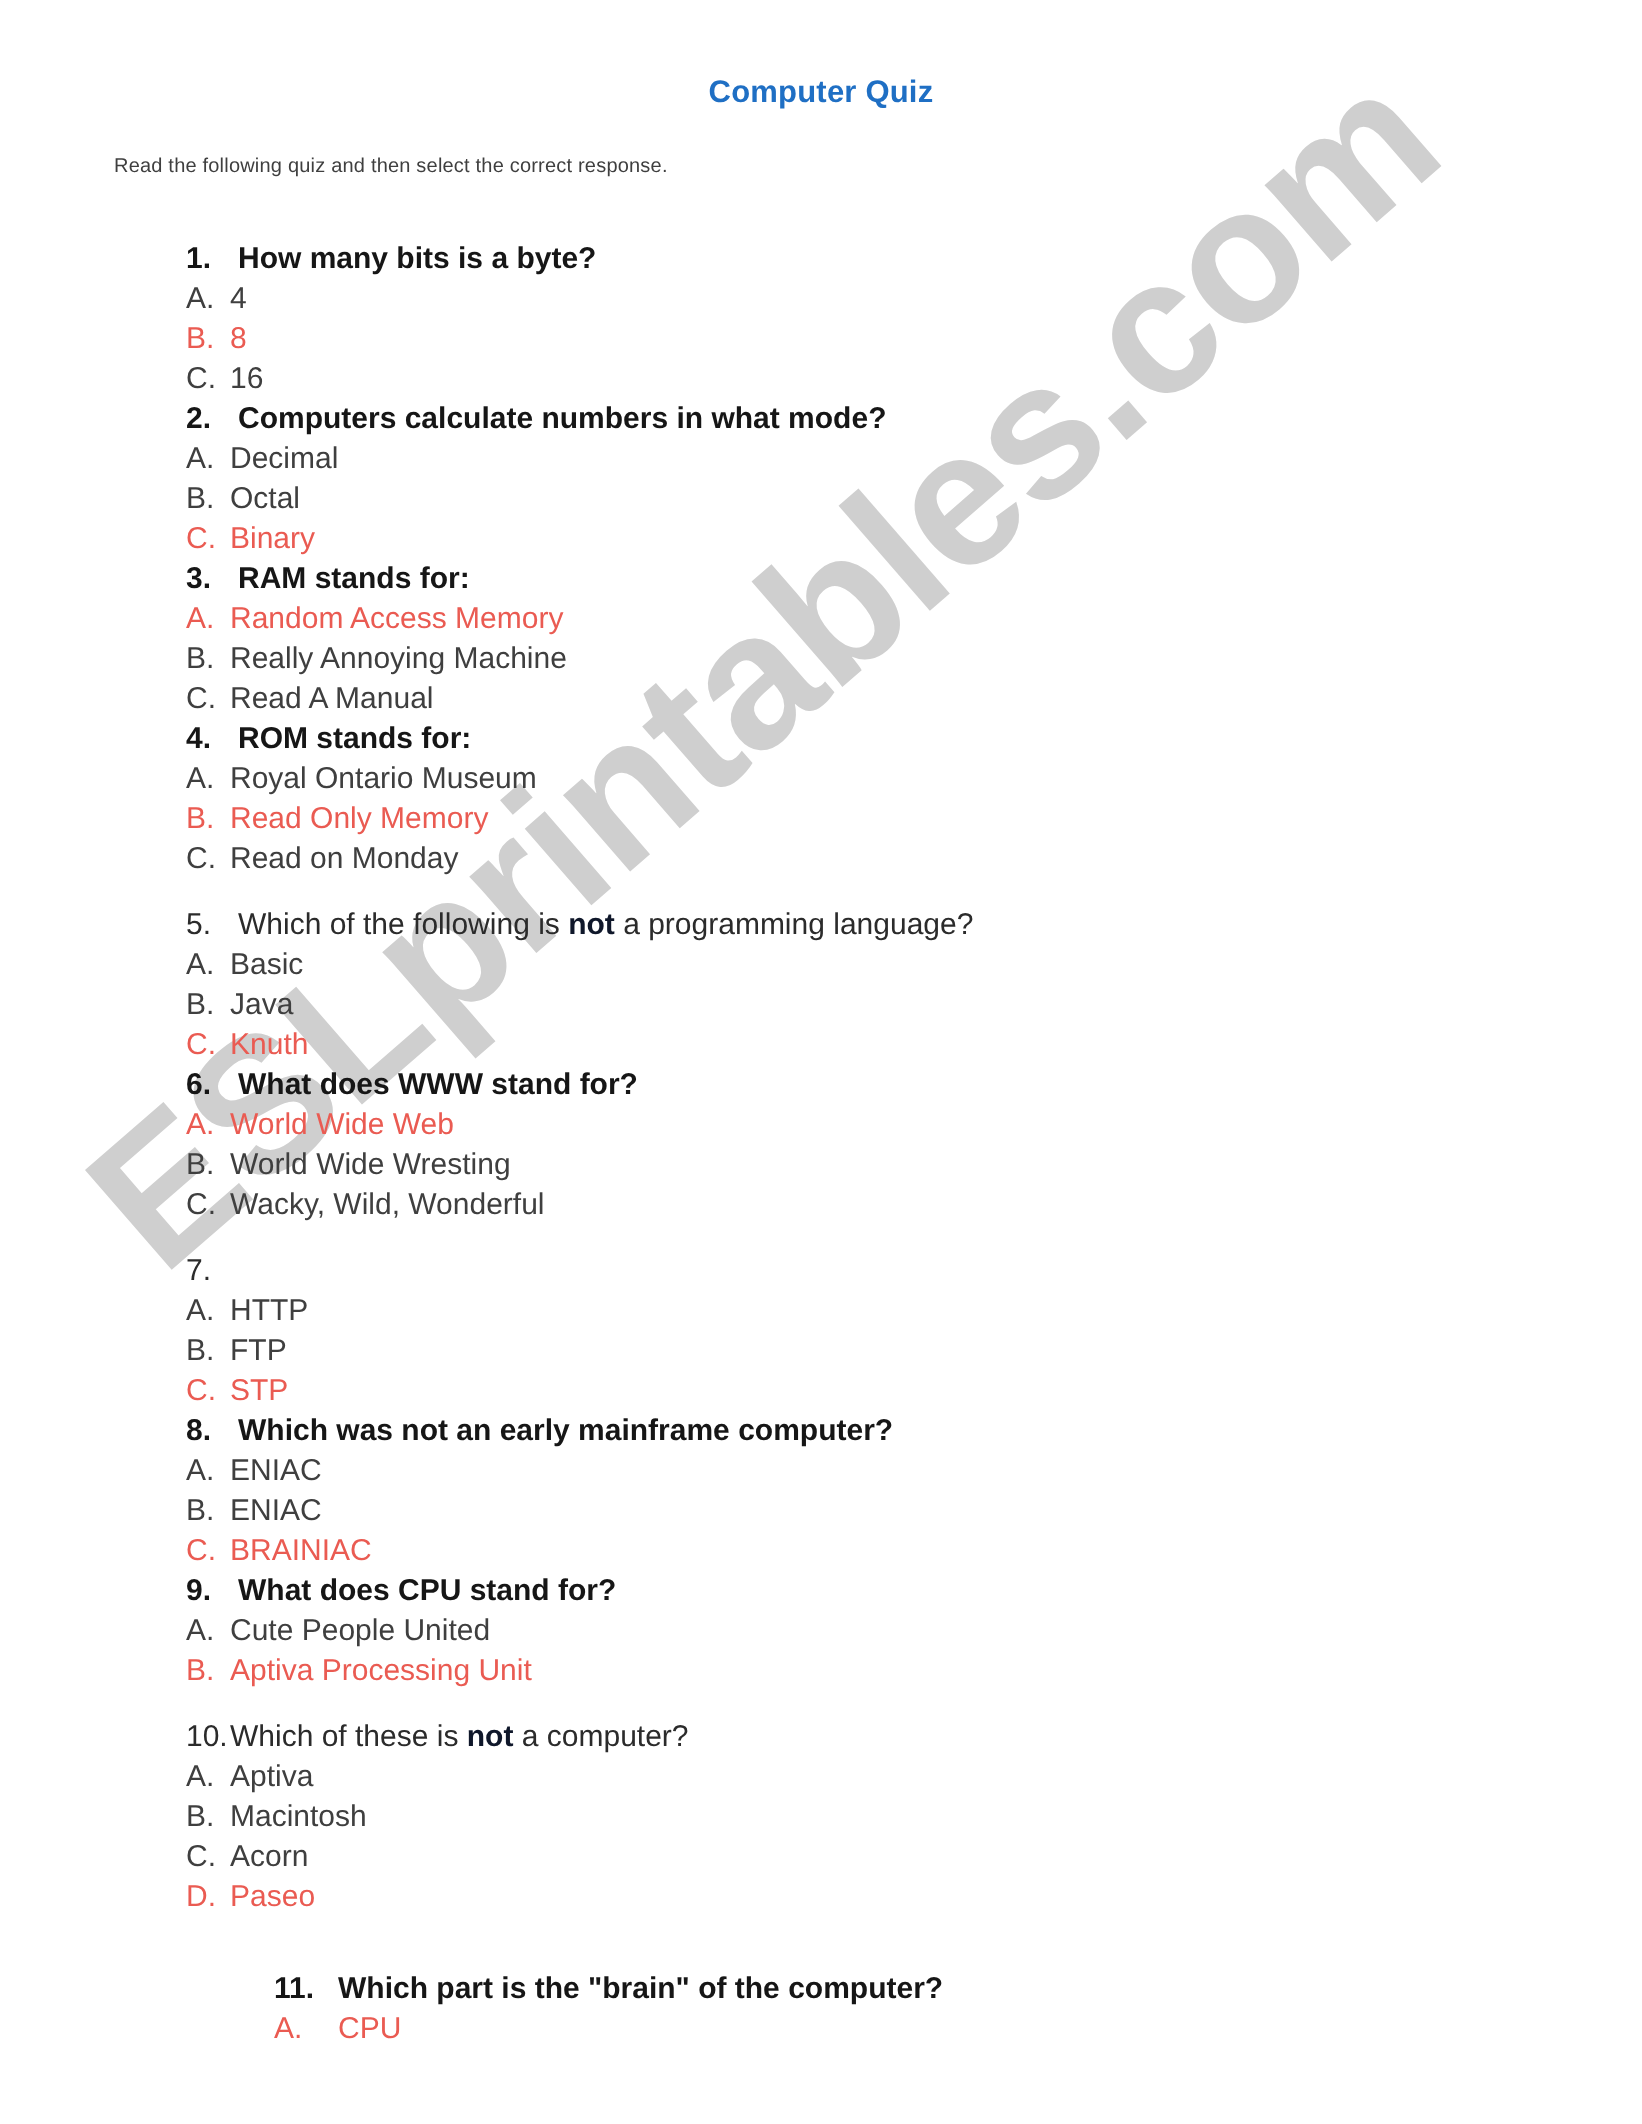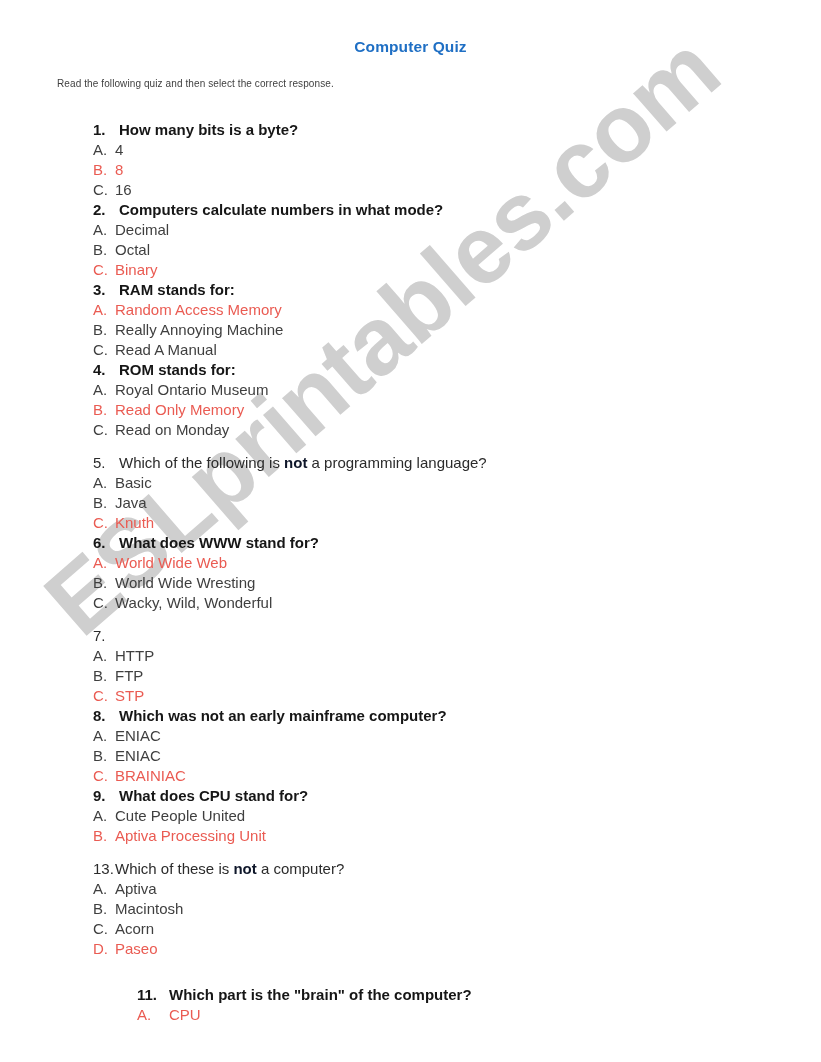--- a/index.html
+++ b/index.html
@@ -291,21 +291,21 @@
           <span class="opt-letter">A.</span>
           <span class="opt-text">Cute People United</span>
         </div>
         <div class="opt-line answer">
           <span class="opt-letter">B.</span>
           <span class="opt-text">Aptiva Processing Unit</span>
         </div>
       </div>
       <div class="q-block gap-before">
         <div class="q-line">
-          <span class="q-num num-tight">13.</span>
+          <span class="q-num num-tight">10.</span>
           <span class="q-text"><span>Which of these is </span><b class="em">not</b><span> a computer?</span></span>
         </div>
         <div class="opt-line">
           <span class="opt-letter">A.</span>
           <span class="opt-text">Aptiva</span>
         </div>
         <div class="opt-line">
           <span class="opt-letter">B.</span>
           <span class="opt-text">Macintosh</span>
         </div>

